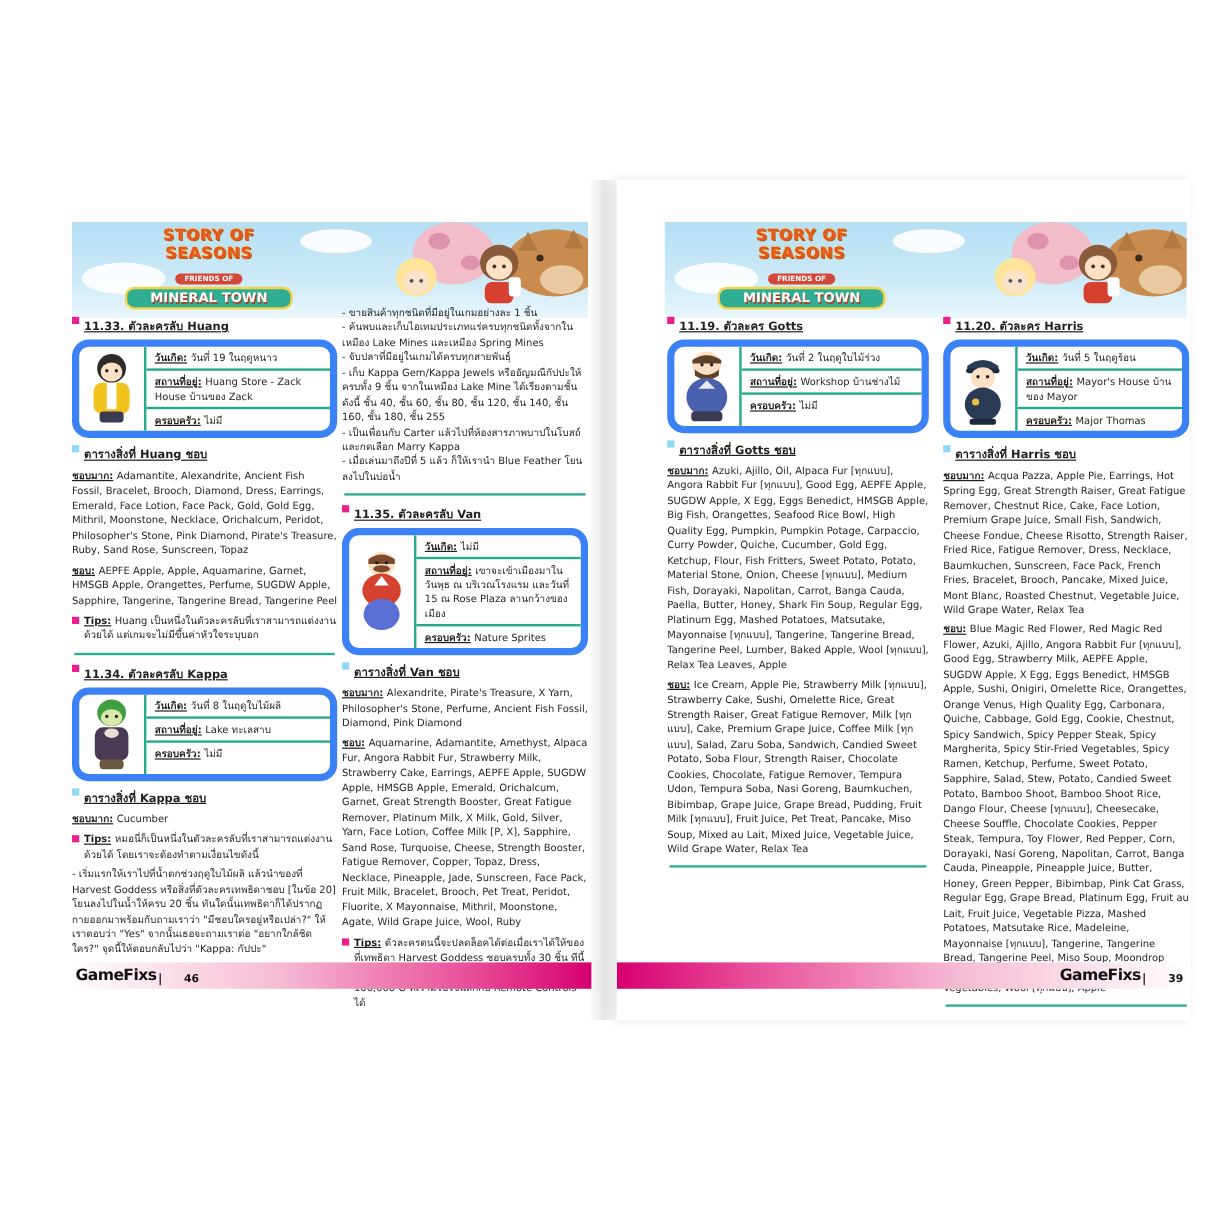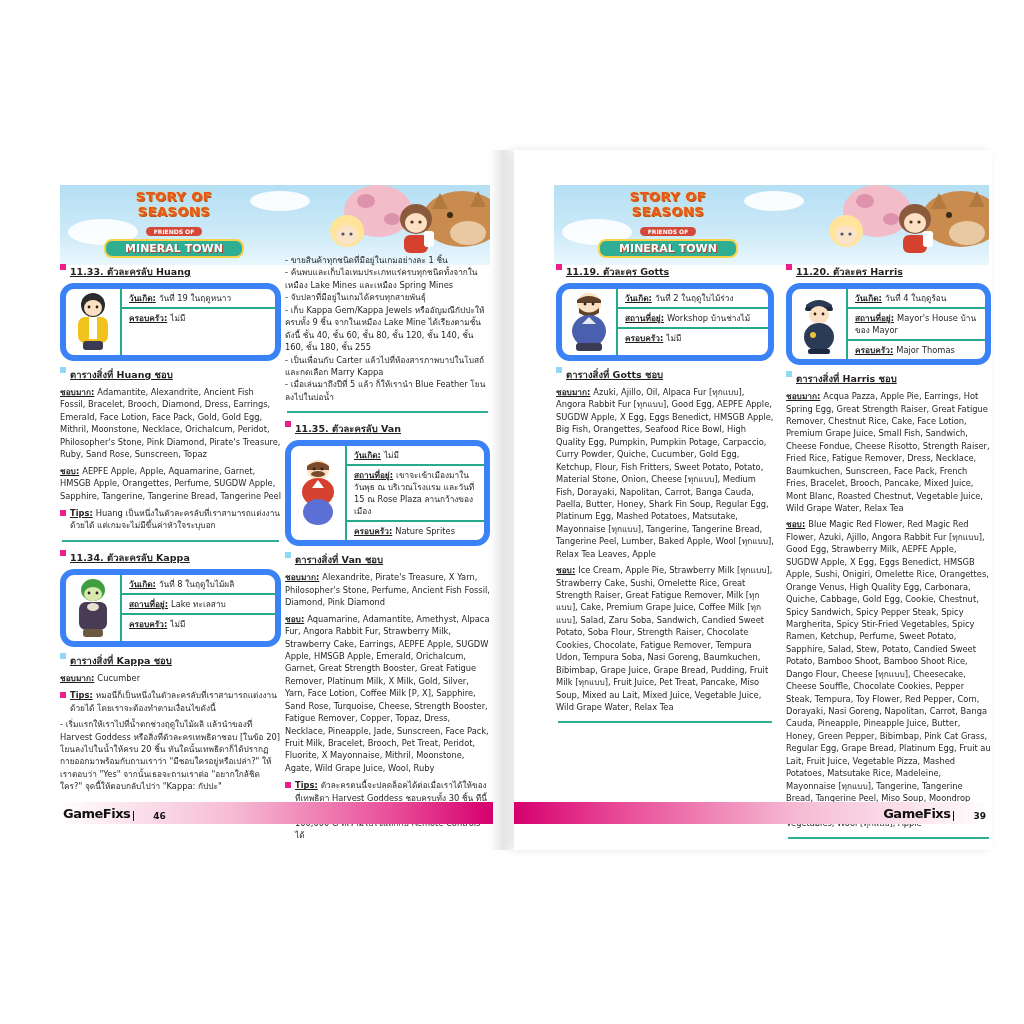--- a/index.html
+++ b/index.html
@@ -104,20 +104,21 @@
           <ellipse cx="23" cy="17" rx="9" ry="8" fill="#fbe0c4"></ellipse>
           <circle cx="19" cy="16" r="1.4" fill="#222"></circle>
             <circle cx="27" cy="16" r="1.4" fill="#222"></circle>
           <rect x="8" y="26" width="30" height="26" rx="7" fill="#f2c21d"></rect>
           <rect x="19" y="26" width="8" height="22" fill="#fff"></rect>
           <rect x="13" y="50" width="20" height="9" rx="3" fill="#3a3a52"></rect>
         </svg>
       </div>
       <div class="rows">
         <div class="row"><span class="lbl">วันเกิด:</span><span>วันที่ 19 ในฤดูหนาว</span></div>
+        <div class="row"><span class="lbl">สถานที่อยู่:</span><span>Huang Store - Zack House บ้านของ Zack</span></div>
         <div class="row"><span class="lbl">ครอบครัว:</span><span>ไม่มี</span></div>
       </div>
     </div>
     <div class="tbl-head">
       <div class="bullet blue"></div>
       <span>ตารางสิ่งที่ Huang ชอบ</span>
     </div>
     <p class="para"><span class="lbl">ชอบมาก:</span><span>Adamantite, Alexandrite, Ancient Fish Fossil, Bracelet, Brooch, Diamond, Dress, Earrings, Emerald, Face Lotion, Face Pack, Gold, Gold Egg, Mithril, Moonstone, Necklace, Orichalcum, Peridot, Philosopher's Stone, Pink Diamond, Pirate's Treasure, Ruby, Sand Rose, Sunscreen, Topaz</span></p>
     <p class="para"><span class="lbl">ชอบ:</span><span>AEPFE Apple, Apple, Aquamarine, Garnet, HMSGB Apple, Orangettes, Perfume, SUGDW Apple, Sapphire, Tangerine, Tangerine Bread, Tangerine Peel</span></p>
     <div class="tips-wrap">
@@ -293,21 +294,21 @@
           <rect x="9" y="14" width="28" height="4" rx="2" fill="#1d2940"></rect>
           <ellipse cx="23" cy="22" rx="10" ry="9" fill="#fbe0c4"></ellipse>
           <circle cx="19" cy="21" r="1.4" fill="#222"></circle>
             <circle cx="27" cy="21" r="1.4" fill="#222"></circle>
           <ellipse cx="23" cy="44" rx="15" ry="14" fill="#2b3a55"></ellipse>
           <circle cx="17" cy="42" r="3" fill="#e8c23d"></circle>
           <rect x="12" y="56" width="22" height="5" rx="2" fill="#1d2940"></rect>
         </svg>
       </div>
       <div class="rows">
-        <div class="row"><span class="lbl">วันเกิด:</span><span>วันที่ 4 ในฤดูร้อน</span></div>
+        <div class="row"><span class="lbl">วันเกิด:</span><span>วันที่ 5 ในฤดูร้อน</span></div>
         <div class="row"><span class="lbl">สถานที่อยู่:</span><span>Mayor's House บ้านของ Mayor</span></div>
         <div class="row"><span class="lbl">ครอบครัว:</span><span>Major Thomas</span></div>
       </div>
     </div>
     <div class="tbl-head">
       <div class="bullet blue"></div>
       <span>ตารางสิ่งที่ Harris ชอบ</span>
     </div>
     <p class="para"><span class="lbl">ชอบมาก:</span><span>Acqua Pazza, Apple Pie, Earrings, Hot Spring Egg, Great Strength Raiser, Great Fatigue Remover, Chestnut Rice, Cake, Face Lotion, Premium Grape Juice, Small Fish, Sandwich, Cheese Fondue, Cheese Risotto, Strength Raiser, Fried Rice, Fatigue Remover, Dress, Necklace, Baumkuchen, Sunscreen, Face Pack, French Fries, Bracelet, Brooch, Pancake, Mixed Juice, Mont Blanc, Roasted Chestnut, Vegetable Juice, Wild Grape Water, Relax Tea</span></p>
     <p class="para"><span class="lbl">ชอบ:</span><span>Blue Magic Red Flower, Red Magic Red Flower, Azuki, Ajillo, Angora Rabbit Fur [ทุกแบบ], Good Egg, Strawberry Milk, AEPFE Apple, SUGDW Apple, X Egg, Eggs Benedict, HMSGB Apple, Sushi, Onigiri, Omelette Rice, Orangettes, Orange Venus, High Quality Egg, Carbonara, Quiche, Cabbage, Gold Egg, Cookie, Chestnut, Spicy Sandwich, Spicy Pepper Steak, Spicy Margherita, Spicy Stir-Fried Vegetables, Spicy Ramen, Ketchup, Perfume, Sweet Potato, Sapphire, Salad, Stew, Potato, Candied Sweet Potato, Bamboo Shoot, Bamboo Shoot Rice, Dango Flour, Cheese [ทุกแบบ], Cheesecake, Cheese Souffle, Chocolate Cookies, Pepper Steak, Tempura, Toy Flower, Red Pepper, Corn, Dorayaki, Nasi Goreng, Napolitan, Carrot, Banga Cauda, Pineapple, Pineapple Juice, Butter, Honey, Green Pepper, Bibimbap, Pink Cat Grass, Regular Egg, Grape Bread, Platinum Egg, Fruit au Lait, Fruit Juice, Vegetable Pizza, Mashed Potatoes, Matsutake Rice, Madeleine, Mayonnaise [ทุกแบบ], Tangerine, Tangerine Bread, Tangerine Peel, Miso Soup, Moondrop Grass, Roasted Corn, Baked Apple, Stir-Fried Vegetables, Wool [ทุกแบบ], Apple</span></p>

